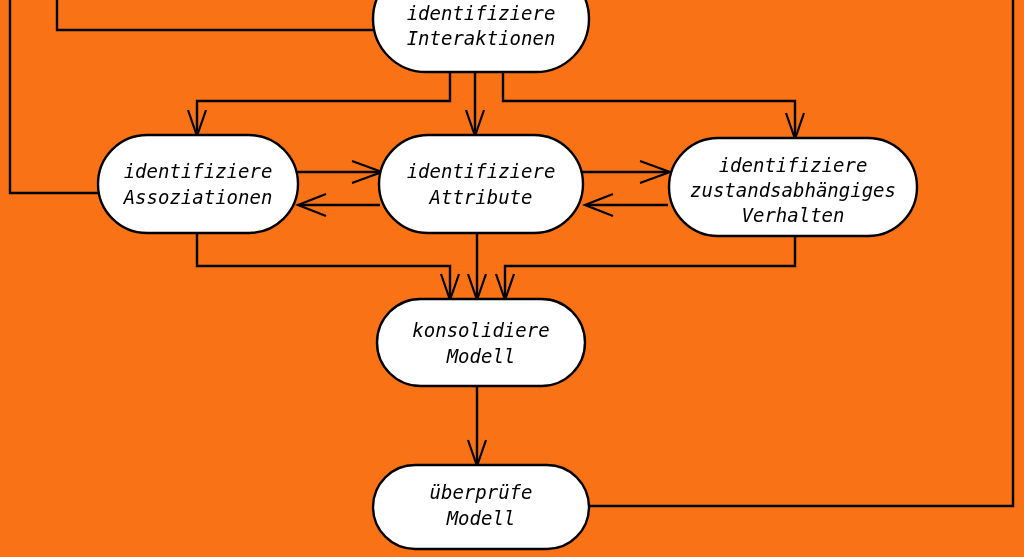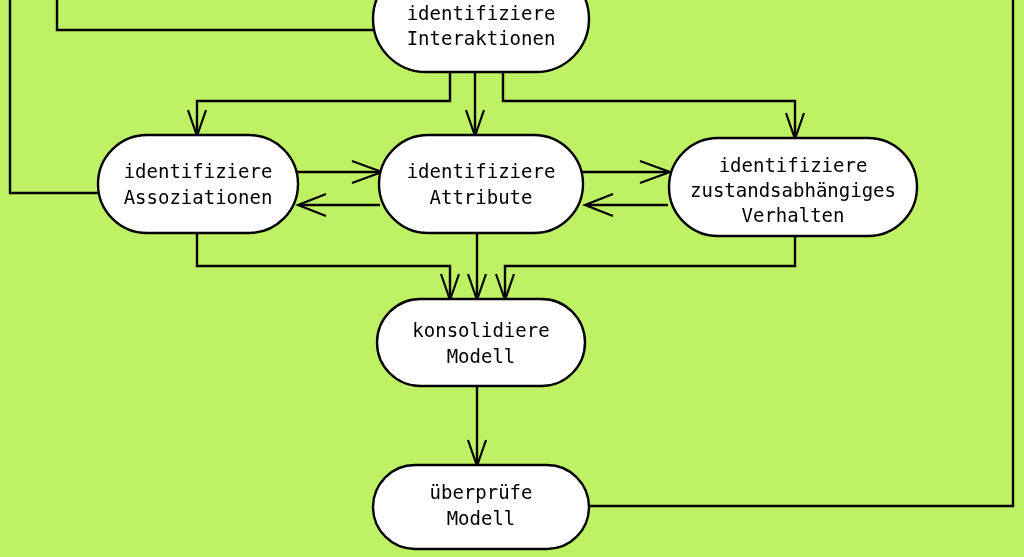--- a/index.html
+++ b/index.html
@@ -4,23 +4,24 @@
 <style>
   html, body {
     margin: 0;
     padding: 0;
     background: #ffffff;
   }
   #diagram-root {
     position: relative;
     width: 1024px;
     height: 557px;
-    background: #bef264;
+    background: #f97316;
     overflow: hidden;
     font-family: "DejaVu Sans Mono", "Liberation Mono", monospace;
+    font-style: italic;
   }
   #diagram-svg {
     position: absolute;
     left: 0;
     top: 0;
     width: 1024px;
     height: 557px;
   }
   .node-shape {
     fill: #ffffff;

